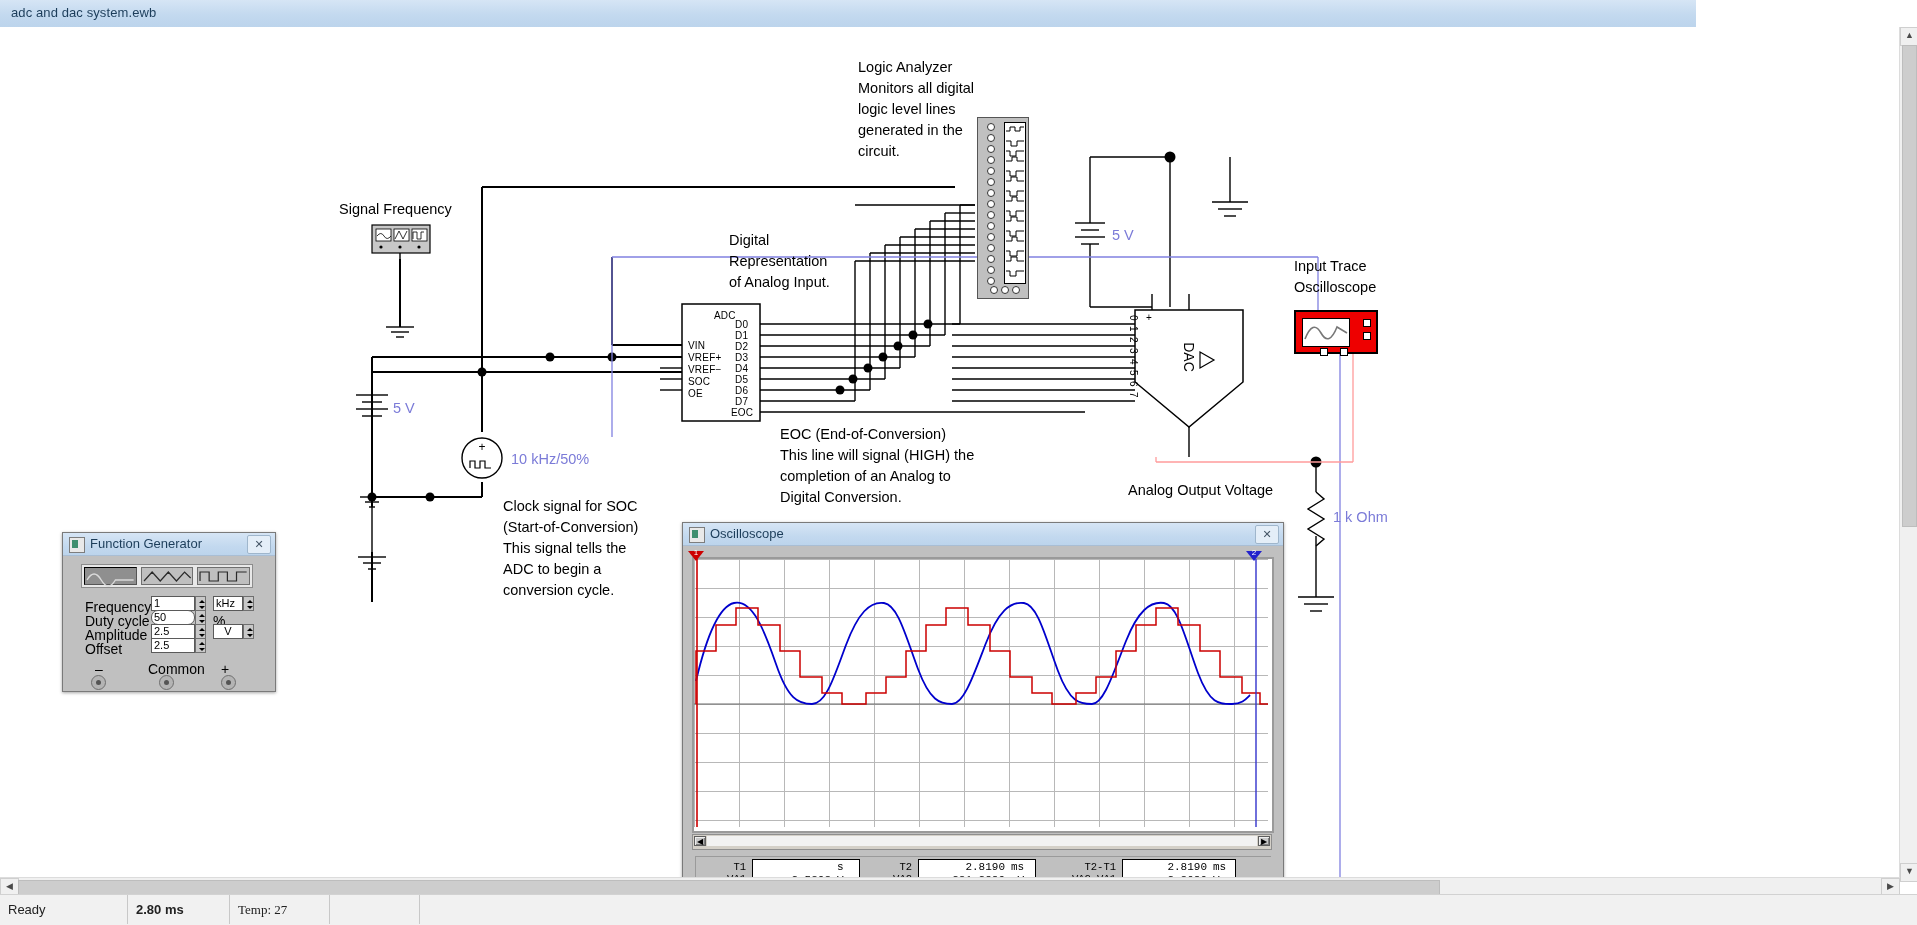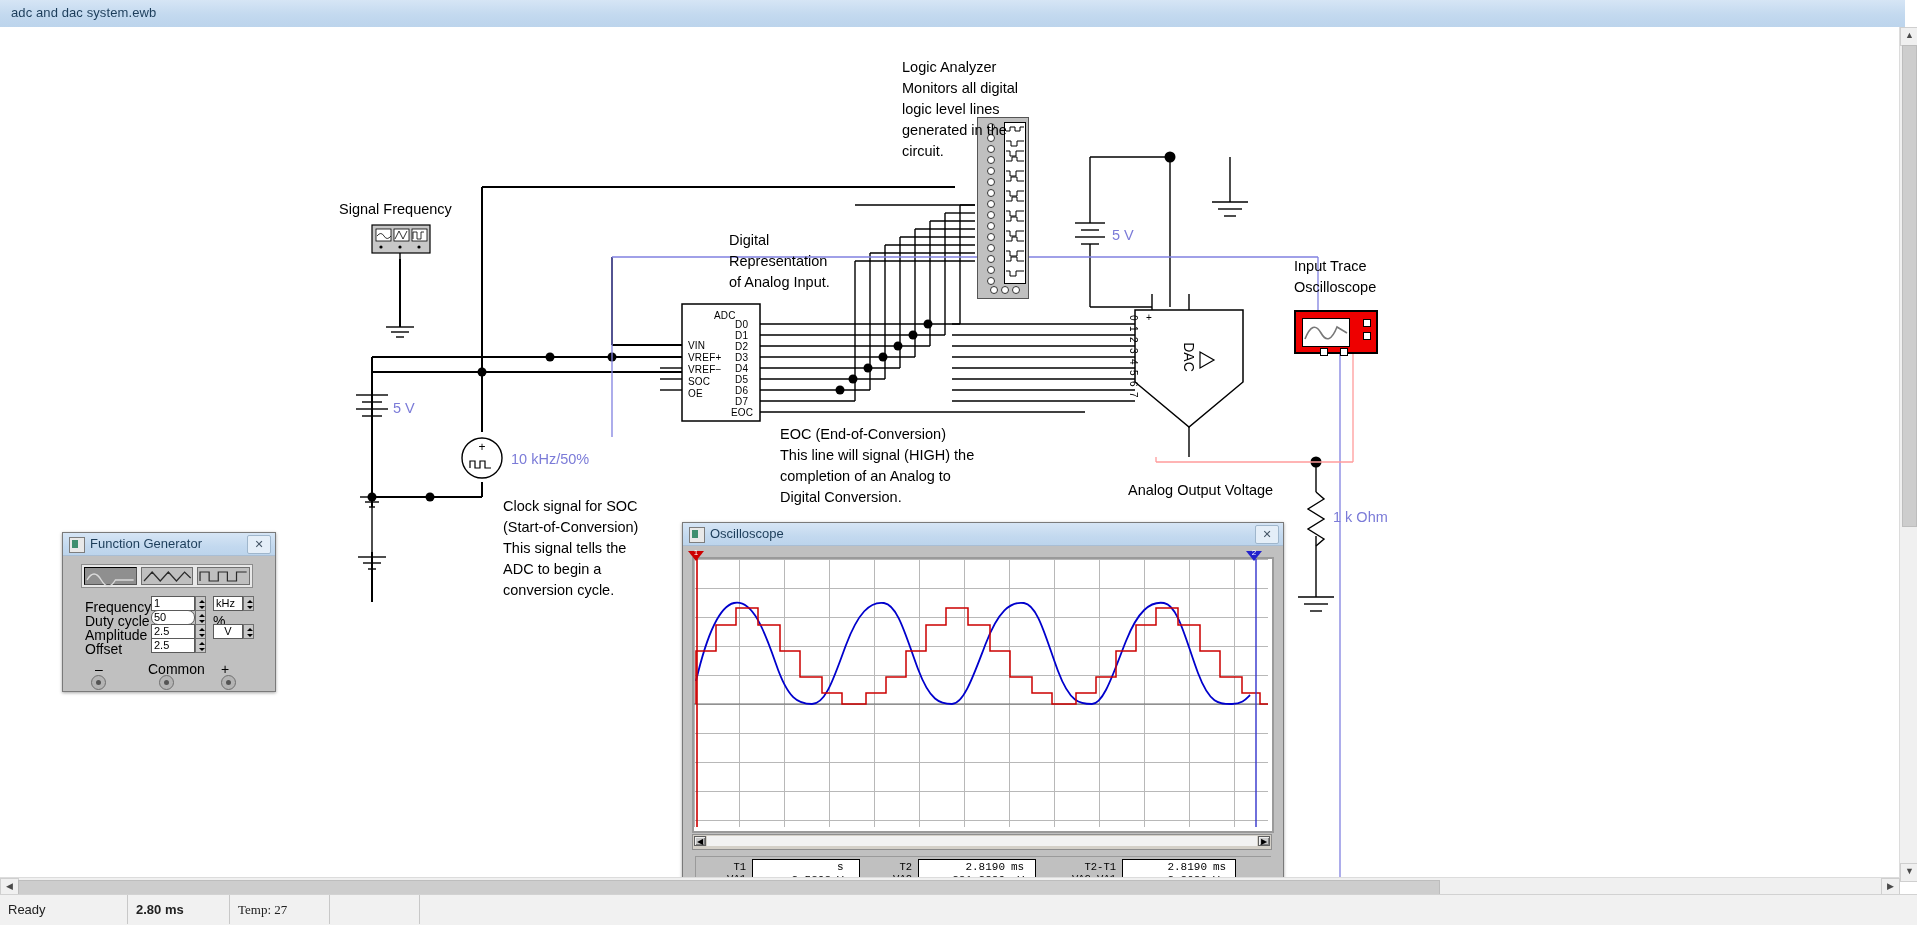--- a/index.html
+++ b/index.html
@@ -6,21 +6,21 @@
   html,body{margin:0;padding:0;}
   body{
     width:1917px;height:925px;overflow:hidden;position:relative;
     background:#ffffff;
     font-family:"Liberation Sans", sans-serif;
     -webkit-font-smoothing:none;
   }
   
   #app{position:absolute;inset:0;background:#ffffff;}
   .titlebar{
-    position:absolute;left:0;top:0;width:1905px;height:27px;
+    position:absolute;left:0;top:0;width:1696px;height:27px;
     background:linear-gradient(#d6e5f5,#c3d9ef 55%,#bcd4ec);
     border-bottom:1px solid #9cb4cc;
     font-size:13px;color:#1c3d5a;
   }
   .titlebar .t{position:absolute;left:11px;top:5px;letter-spacing:.1px;}
   .canvas{
     position:absolute;left:0;top:27px;width:1900px;height:855px;
     background:#ffffff;overflow:hidden;
   }
   
@@ -412,21 +412,21 @@
         <svg width="46" height="27">
             <path d="M2,20 q8,-20 16,-6 t16,-6 l10,6" stroke="#777" stroke-width="1.6" fill="none"></path>
           </svg>
       </div>
       <div style="position:absolute;right:5px;top:7px;width:6px;height:6px;background:#fff;border:1px solid #000;"></div>
       <div style="position:absolute;right:5px;top:20px;width:6px;height:6px;background:#fff;border:1px solid #000;"></div>
       <div style="position:absolute;left:24px;bottom:-4px;width:6px;height:6px;background:#fff;border:1px solid #000;"></div>
       <div style="position:absolute;left:44px;bottom:-4px;width:6px;height:6px;background:#fff;border:1px solid #000;"></div>
     </div>
 
-    <div class="note" style="left:858px;top:30px;margin-left:44px;">Logic Analyzer
+    <div class="note" style="left:858px;top:30px;">Logic Analyzer
 Monitors all digital
 logic level lines
 generated in the
 circuit.</div>
     <div class="note" style="left:339px;top:172px;">Signal Frequency</div>
     <div class="note" style="left:729px;top:203px;">Digital
 Representation
 of Analog Input.</div>
     <div class="note" style="left:503px;top:469px;">Clock signal for SOC
 (Start-of-Conversion)

